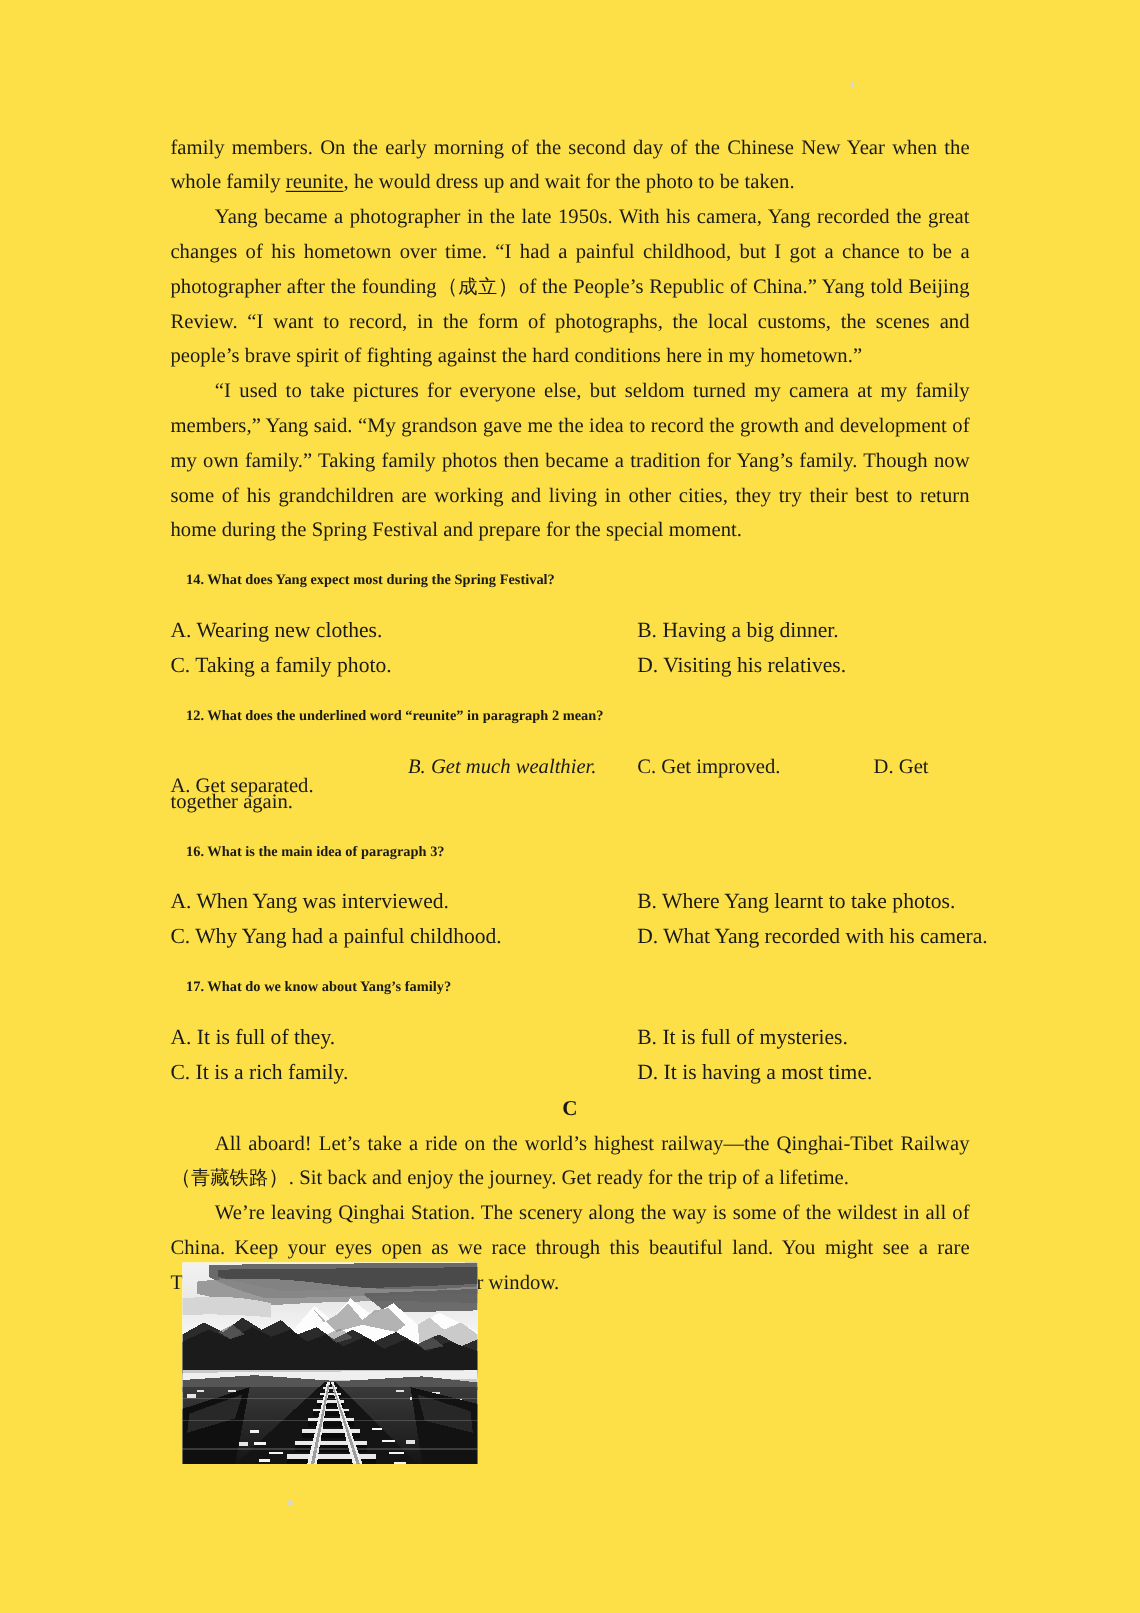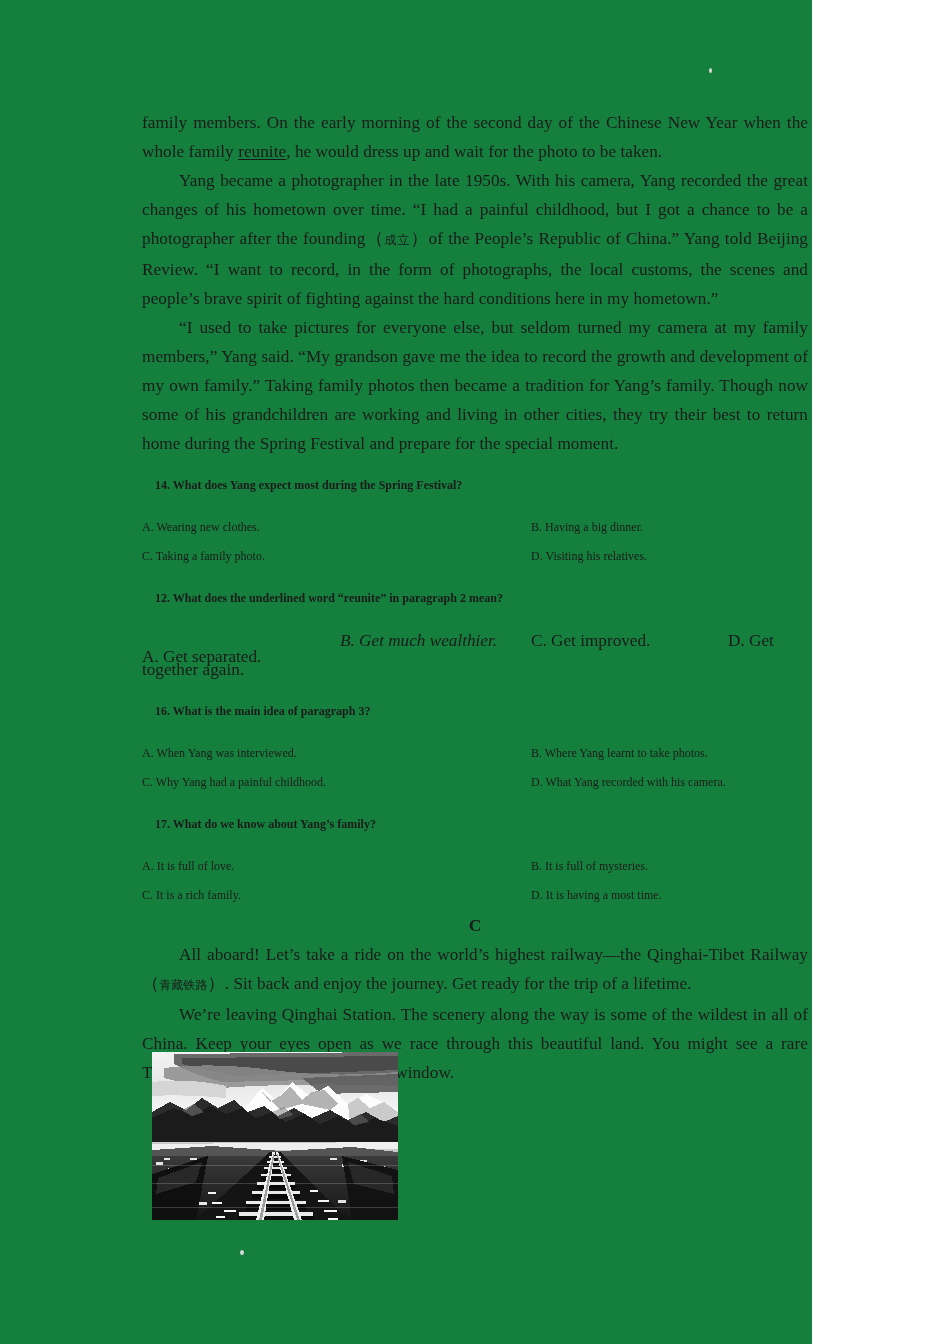--- a/index.html
+++ b/index.html
@@ -12,23 +12,23 @@
     height: 1344px;
     position: relative;
     font-family: "Liberation Serif", "DejaVu Serif", serif;
     color: #1a1a1a;
     overflow: hidden;
   }
 
   .page {
     position: absolute;
     left: 0; top: 0;
-    width: 812px;
+    width: 950px;
     height: 1344px;
-    background: #15803d;
+    background: #fde047;
   }
 
   .content {
     position: absolute;
     left: 142px;
     top: 108px;
     width: 666px;
   }
 
   
@@ -41,34 +41,34 @@
     letter-spacing: 0.05px;
   }
   .para.indent { text-indent: 37px; }
   .para.noindent { text-indent: 0; }
 
   u.uline {
     text-decoration: underline;
     text-underline-offset: 2px;
   }
 
-  .cn { font-family: "DejaVu Sans", sans-serif; font-size: 12px; }
+  .cn { font-family: "DejaVu Sans", sans-serif; font-size: 16px; }
 
   
   .qstem {
     font-size: 12px;
     line-height: 29px;
     margin: 13px;
     text-indent: 0;
     font-weight: bold;
   }
 
   .opts2 {
     position: relative;
-    font-size: 12px;
+    font-size: 18px;
     line-height: 29px;
   }
   .opt-row {
     position: relative;
     height: 29px;
     white-space: nowrap;
   }
   .opt-col-a {
     position: absolute;
     left: 0;
@@ -168,21 +168,21 @@
       </div>
       <div class="opt-row">
         <span class="opt-col-a">C. Why Yang had a painful childhood.</span>
         <span class="opt-col-b">D. What Yang recorded with his camera.</span>
       </div>
     </div>
 
     <p class="qstem">17. What do we know about Yang’s family?</p>
     <div class="opts2">
       <div class="opt-row">
-        <span class="opt-col-a">A. It is full of love.</span>
+        <span class="opt-col-a">A. It is full of they.</span>
         <span class="opt-col-b">B. It is full of mysteries.</span>
       </div>
       <div class="opt-row">
         <span class="opt-col-a">C. It is a rich family.</span>
         <span class="opt-col-b">D. It is having a most time.</span>
       </div>
     </div>
 
     <p class="sec-head">C</p>
 

